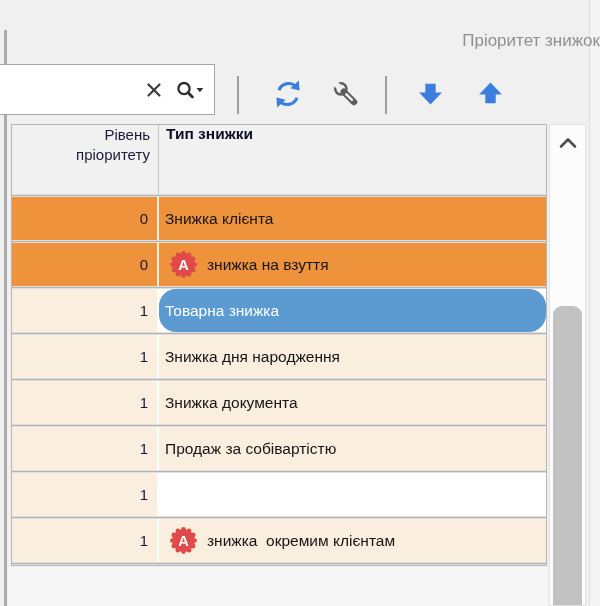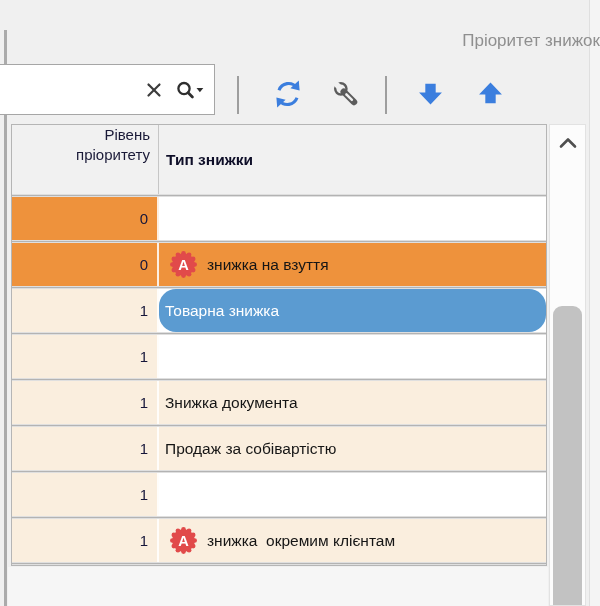--- a/index.html
+++ b/index.html
@@ -50,21 +50,21 @@
     border:1px solid #B5B5B5; background:#FFFFFF;
   }
   .thead { display:flex; height:69px; background:#F1F1F1; }
   .th-priority {
     width:147px; display:flex; flex-direction:column; justify-content:flex-start; align-items:flex-end;
     padding-right:8px; border-right:1px solid #C6C6C6;
     font-size:15px; color:var(--header-text,#1A1A38); line-height:1.32; text-align:right;
   }
   .th-priority span { display:inline-block; max-width:86px; }
   .th-type {
-    flex:1; display:flex; align-items:center; padding-left:7px;
+    flex:1; display:flex; padding-left:7px;
     font-weight:bold; font-size:15.5px; color:#0E0E28;
   }
   .row-sep { height:3px; background:linear-gradient(180deg,#F5F5F5,#B3B3B3 50%,#F5F5F5); }
   .row { display:flex; height:43px; }
   .cell-priority {
     width:147px; text-align:right; padding-right:9px; line-height:43px;
     font-size:15px; color:#16163A; background:var(--row-cream,#FAEEDE);
     border-right:2px solid rgba(255,255,255,0.85);
   }
   .cell-type {
@@ -153,20 +153,24 @@
       <span>Рівень пріоритету</span>
     </div>
     <div class="th-type">
       <span>Тип знижки</span>
     </div>
   </div>
   <div class="row-sep"></div>
   <div id="rows">
   <div class="row hl-orange">
     <div class="cell-priority">0</div>
+    <div class="cell-type">
+
+      <span class="type-label">Знижка клієнта</span>
+    </div>
   </div>
   <div class="row-sep"></div>
 
   <div class="row hl-orange">
     <div class="cell-priority">0</div>
     <div class="cell-type">
       <span class="badge">
         <svg width="31" height="31" viewBox="0 0 34 34">
           <g fill="var(--badge-red,#E14A4A)">
             <circle cx="29.2" cy="17" r="2.6"></circle>
@@ -195,20 +199,24 @@
     <div class="cell-priority">1</div>
     <div class="cell-type">
 
       <span class="type-label">Товарна знижка</span>
     </div>
   </div>
   <div class="row-sep"></div>
 
   <div class="row">
     <div class="cell-priority">1</div>
+    <div class="cell-type">
+
+      <span class="type-label">Знижка дня народження</span>
+    </div>
   </div>
   <div class="row-sep"></div>
 
   <div class="row">
     <div class="cell-priority">1</div>
     <div class="cell-type">
 
       <span class="type-label">Знижка документа</span>
     </div>
   </div>

